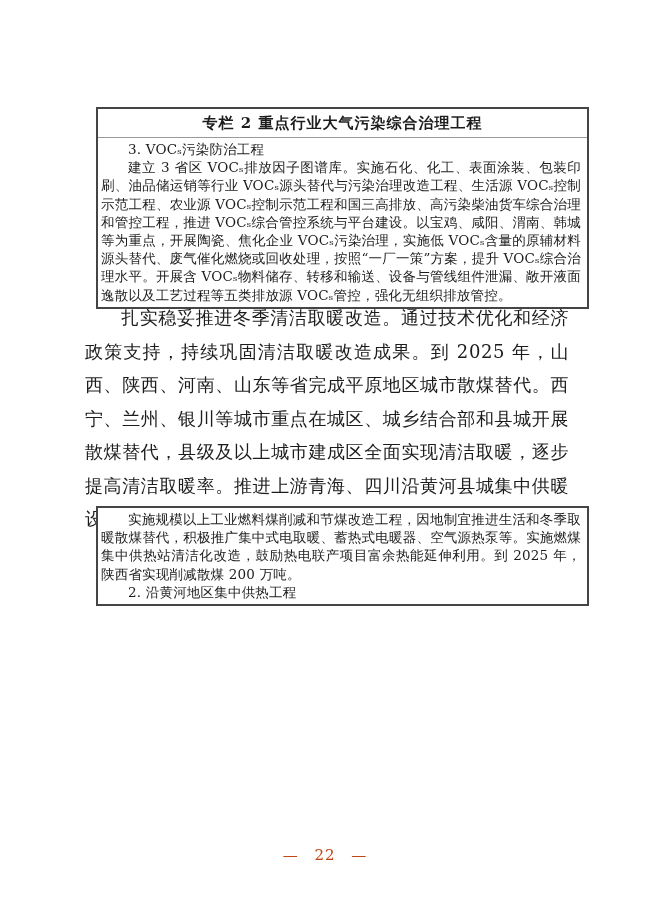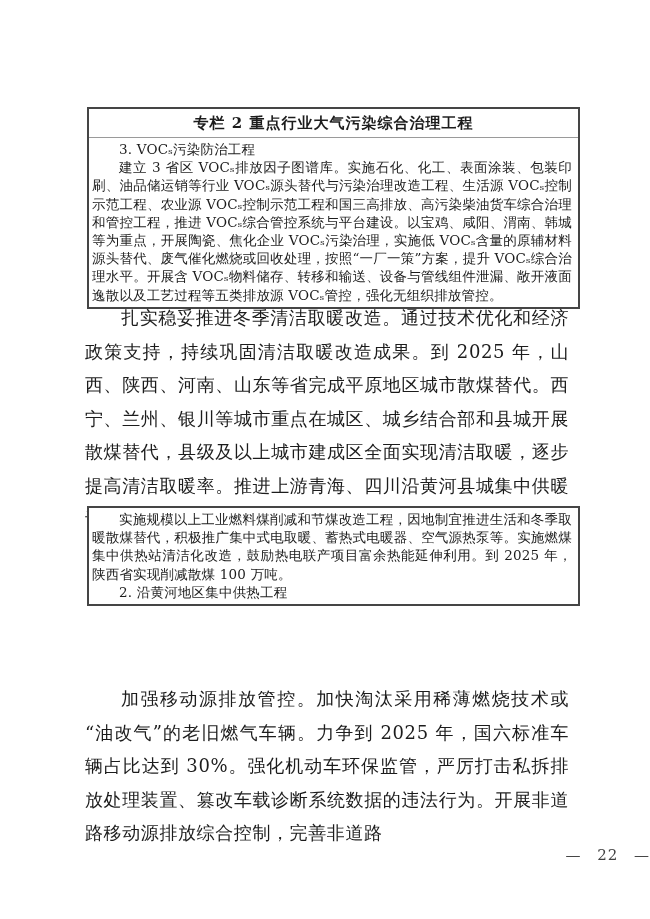--- a/index.html
+++ b/index.html
@@ -13,21 +13,21 @@
     height: 919px;
     margin: 0 auto;
     background: #ffffff;
     font-family: "DejaVu Serif", "Liberation Serif", serif;
     color: #1c1c1c;
     overflow: hidden;
   }
   
   .callout-box {
     position: absolute;
-    left: 87px;
+    left: 96px;
     width: 493px;
     border: 2px solid #454545;
     background: #ffffff;
     box-sizing: border-box;
   }
   .box-a { top: 107px; }
   .box-b { top: 506px; }
   .box-title {
     height: 28px;
     line-height: 28px;
@@ -63,23 +63,23 @@
     text-indent: 2em;
   }
   .para-1 { top: 301px; }
   .para-2 { top: 682px; }
   
   .page-footer {
     position: absolute;
     top: 846px;
     left: 0;
     width: 100%;
-    text-align: right;
+    text-align: center;
     font-size: 15px;
-    color: #404040;
+    color: #c2410c;
     word-spacing: 10px;
     letter-spacing: 1px;
   }
 </style>
 </head>
 <body>
 
 <div class="page">
 
   <div class="callout-box box-a">
@@ -87,22 +87,21 @@
     <div class="box-body">
       <p>3. VOCₛ污染防治工程</p>
       <p>建立 3 省区 VOCₛ排放因子图谱库。实施石化、化工、表面涂装、包装印刷、油品储运销等行业 VOCₛ源头替代与污染治理改造工程、生活源 VOCₛ控制示范工程、农业源 VOCₛ控制示范工程和国三高排放、高污染柴油货车综合治理和管控工程，推进 VOCₛ综合管控系统与平台建设。以宝鸡、咸阳、渭南、韩城等为重点，开展陶瓷、焦化企业 VOCₛ污染治理，实施低 VOCₛ含量的原辅材料源头替代、废气催化燃烧或回收处理，按照“一厂一策”方案，提升 VOCₛ综合治理水平。开展含 VOCₛ物料储存、转移和输送、设备与管线组件泄漏、敞开液面逸散以及工艺过程等五类排放源 VOCₛ管控，强化无组织排放管控。</p>
     </div>
   </div>
 
   <p class="body-para para-1">扎实稳妥推进冬季清洁取暖改造。通过技术优化和经济政策支持，持续巩固清洁取暖改造成果。到 2025 年，山西、陕西、河南、山东等省完成平原地区城市散煤替代。西宁、兰州、银川等城市重点在城区、城乡结合部和县城开展散煤替代，县级及以上城市建成区全面实现清洁取暖，逐步提高清洁取暖率。推进上游青海、四川沿黄河县城集中供暖设施建设。</p>
 
   <div class="callout-box box-b">
     <div class="box-body">
-      <p>实施规模以上工业燃料煤削减和节煤改造工程，因地制宜推进生活和冬季取暖散煤替代，积极推广集中式电取暖、蓄热式电暖器、空气源热泵等。实施燃煤集中供热站清洁化改造，鼓励热电联产项目富余热能延伸利用。到 2025 年，陕西省实现削减散煤 100 万吨。</p>
+      <p>实施规模以上工业燃料煤削减和节煤改造工程，因地制宜推进生活和冬季取暖散煤替代，积极推广集中式电取暖、蓄热式电暖器、空气源热泵等。实施燃煤集中供热站清洁化改造，鼓励热电联产项目富余热能延伸利用。到 2025 年，陕西省实现削减散煤 200 万吨。</p>
       <p>2. 沿黄河地区集中供热工程</p>
     </div>
   </div>
 
-  <p class="body-para para-2">加强移动源排放管控。加快淘汰采用稀薄燃烧技术或“油改气”的老旧燃气车辆。力争到 2025 年，国六标准车辆占比达到 30%。强化机动车环保监管，严厉打击私拆排放处理装置、篡改车载诊断系统数据的违法行为。开展非道路移动源排放综合控制，完善非道路</p>
 
   <div class="page-footer">— 22 —</div>
 
 </div>
 
 </body></html>

